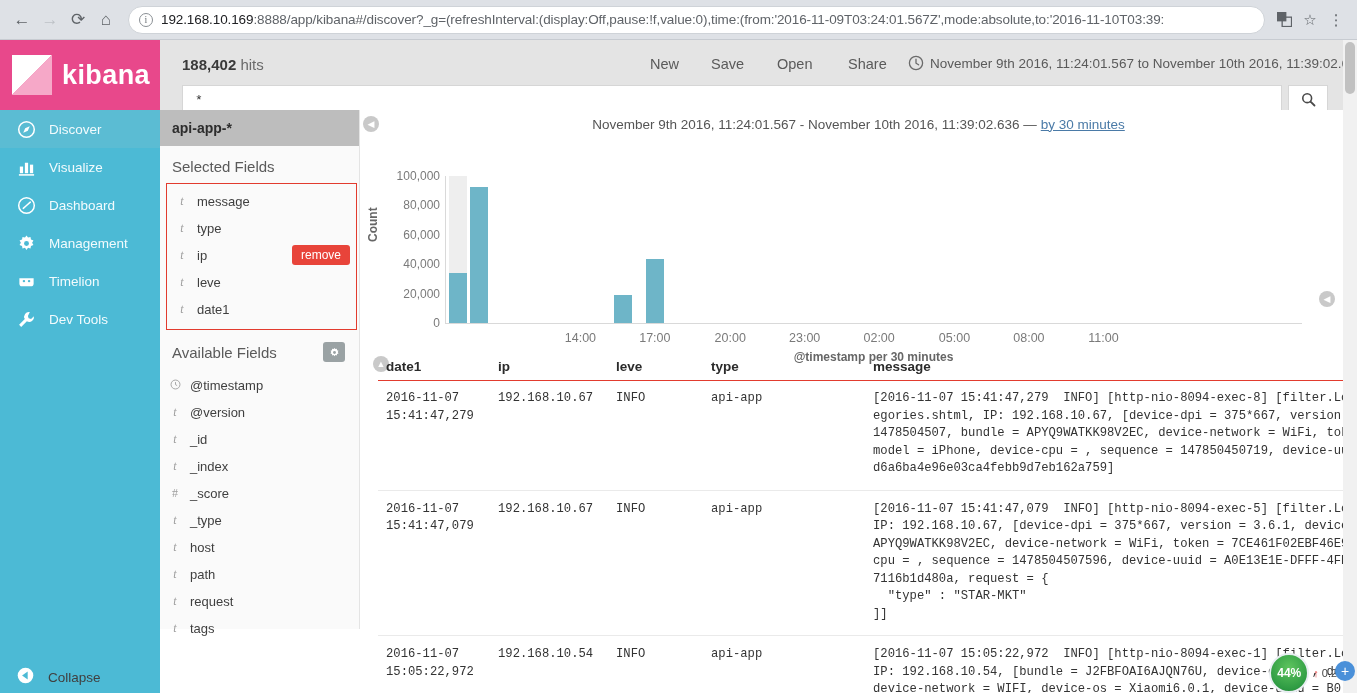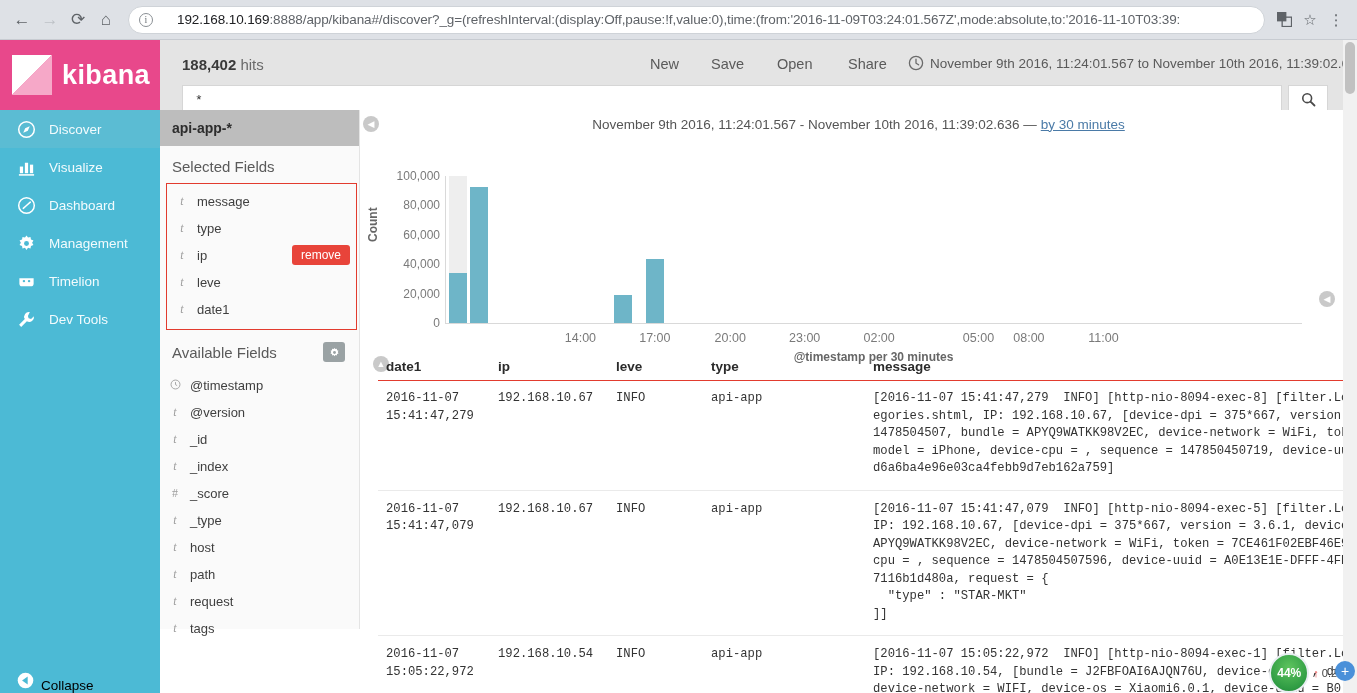--- a/index.html
+++ b/index.html
@@ -28,21 +28,21 @@
   }
   #omnibox .info-ic{
     width:14px; height:14px; border:1.4px solid #8a8f94; border-radius:50%;
     color:#70757a; font-size:10px; line-height:11px; text-align:center;
     flex:0 0 auto; margin-right:8px; font-family:"Liberation Serif",serif;
   }
   #url-text{
     font-size:13.5px; color:#202124; white-space:nowrap; overflow:hidden;
     text-overflow:clip; flex:1 1 auto; letter-spacing:-0.1px;
   }
-  #url-text .host{ color:#202124;margin-left:16px; }
+  #url-text .host{ color:#202124; }
   #url-text .rest{ color:#5f6368; }
   .chrome-ic{ width:26px; height:26px; display:flex; align-items:center;
     justify-content:center; color:#5f6368; font-size:15px; flex:0 0 auto;}
 
   
   #sidebar{
     position:absolute; left:0; top:40px; width:160px; height:653px;
     background:#4cbad5; color:#fff;
   }
   #brand{
@@ -58,22 +58,22 @@
   .nav-item{
     height:38px; display:flex; align-items:center; gap:13px; padding-left:16px;
     font-size:13.5px; color:#f2fbfd;
   }
   .nav-item.active{ background:#5bbcd3; box-shadow:inset 0 0 0 0 #000; }
   .nav-item .ic{ width:20px; height:20px; display:flex; align-items:center;
     justify-content:center; color:#fff; }
   .nav-item svg{ display:block; }
   #collapse-row{
     position:absolute; left:0; bottom:0; width:160px; height:32px;
-    display:flex; align-items:flex-end; gap:6px; padding-left:16px;
-    font-size:13.5px; color:#000000;
+    display:flex; align-items:center; gap:13px; padding-left:16px;
+    font-size:13.5px; color:#404040;
   }
 
   
   #fieldbar{
     position:absolute; left:160px; top:110px; width:200px; height:519px;
     background:#fafafa; border-right:1px solid #e4e4e4;
   }
   #index-pattern{
     height:36px; background:#bdbdbd; color:#2d2d2d; font-weight:bold;
     font-size:14px; display:flex; align-items:center; padding-left:12px;
@@ -431,21 +431,21 @@
         <div class="ytick" style="top: 80%;">20,000</div>
         <div class="ytick" style="top: 60%;">40,000</div>
         <div class="ytick" style="top: 40%;">60,000</div>
         <div class="ytick" style="top: 20%;">80,000</div>
         <div class="ytick" style="top: 0%;">100,000</div>
         <div class="xtick" style="left: 15.7%;">14:00</div>
         <div class="xtick" style="left: 24.4%;">17:00</div>
         <div class="xtick" style="left: 33.2%;">20:00</div>
         <div class="xtick" style="left: 41.9%;">23:00</div>
         <div class="xtick" style="left: 50.6%;">02:00</div>
-        <div class="xtick" style="left: 59.4%; margin-left: 24px;">05:00</div>
+        <div class="xtick" style="left: 59.4%;">05:00</div>
         <div class="xtick" style="left: 68.1%;">08:00</div>
         <div class="xtick" style="left: 76.8%;">11:00</div>
         <div class="bar" style="left: 0.3%; width: 2.1%; height: 49.98px; z-index: 1;"></div>
         <div class="bar ghost" style="left: 0.3%; width: 2.1%; height: 147px; z-index: 0;"></div>
         <div class="bar" style="left: 2.8%; width: 2.1%; height: 135.975px; z-index: 1;"></div>
         <div class="bar" style="left: 19.6%; width: 2.1%; height: 27.93px; z-index: 1;"></div>
         <div class="bar" style="left: 23.4%; width: 2.1%; height: 63.945px; z-index: 1;"></div>
       </div>
     <div id="xlabel">@timestamp per 30 minutes</div>
     <span class="collapse-arrow" style="left:13px;top:218px;">▲</span>

